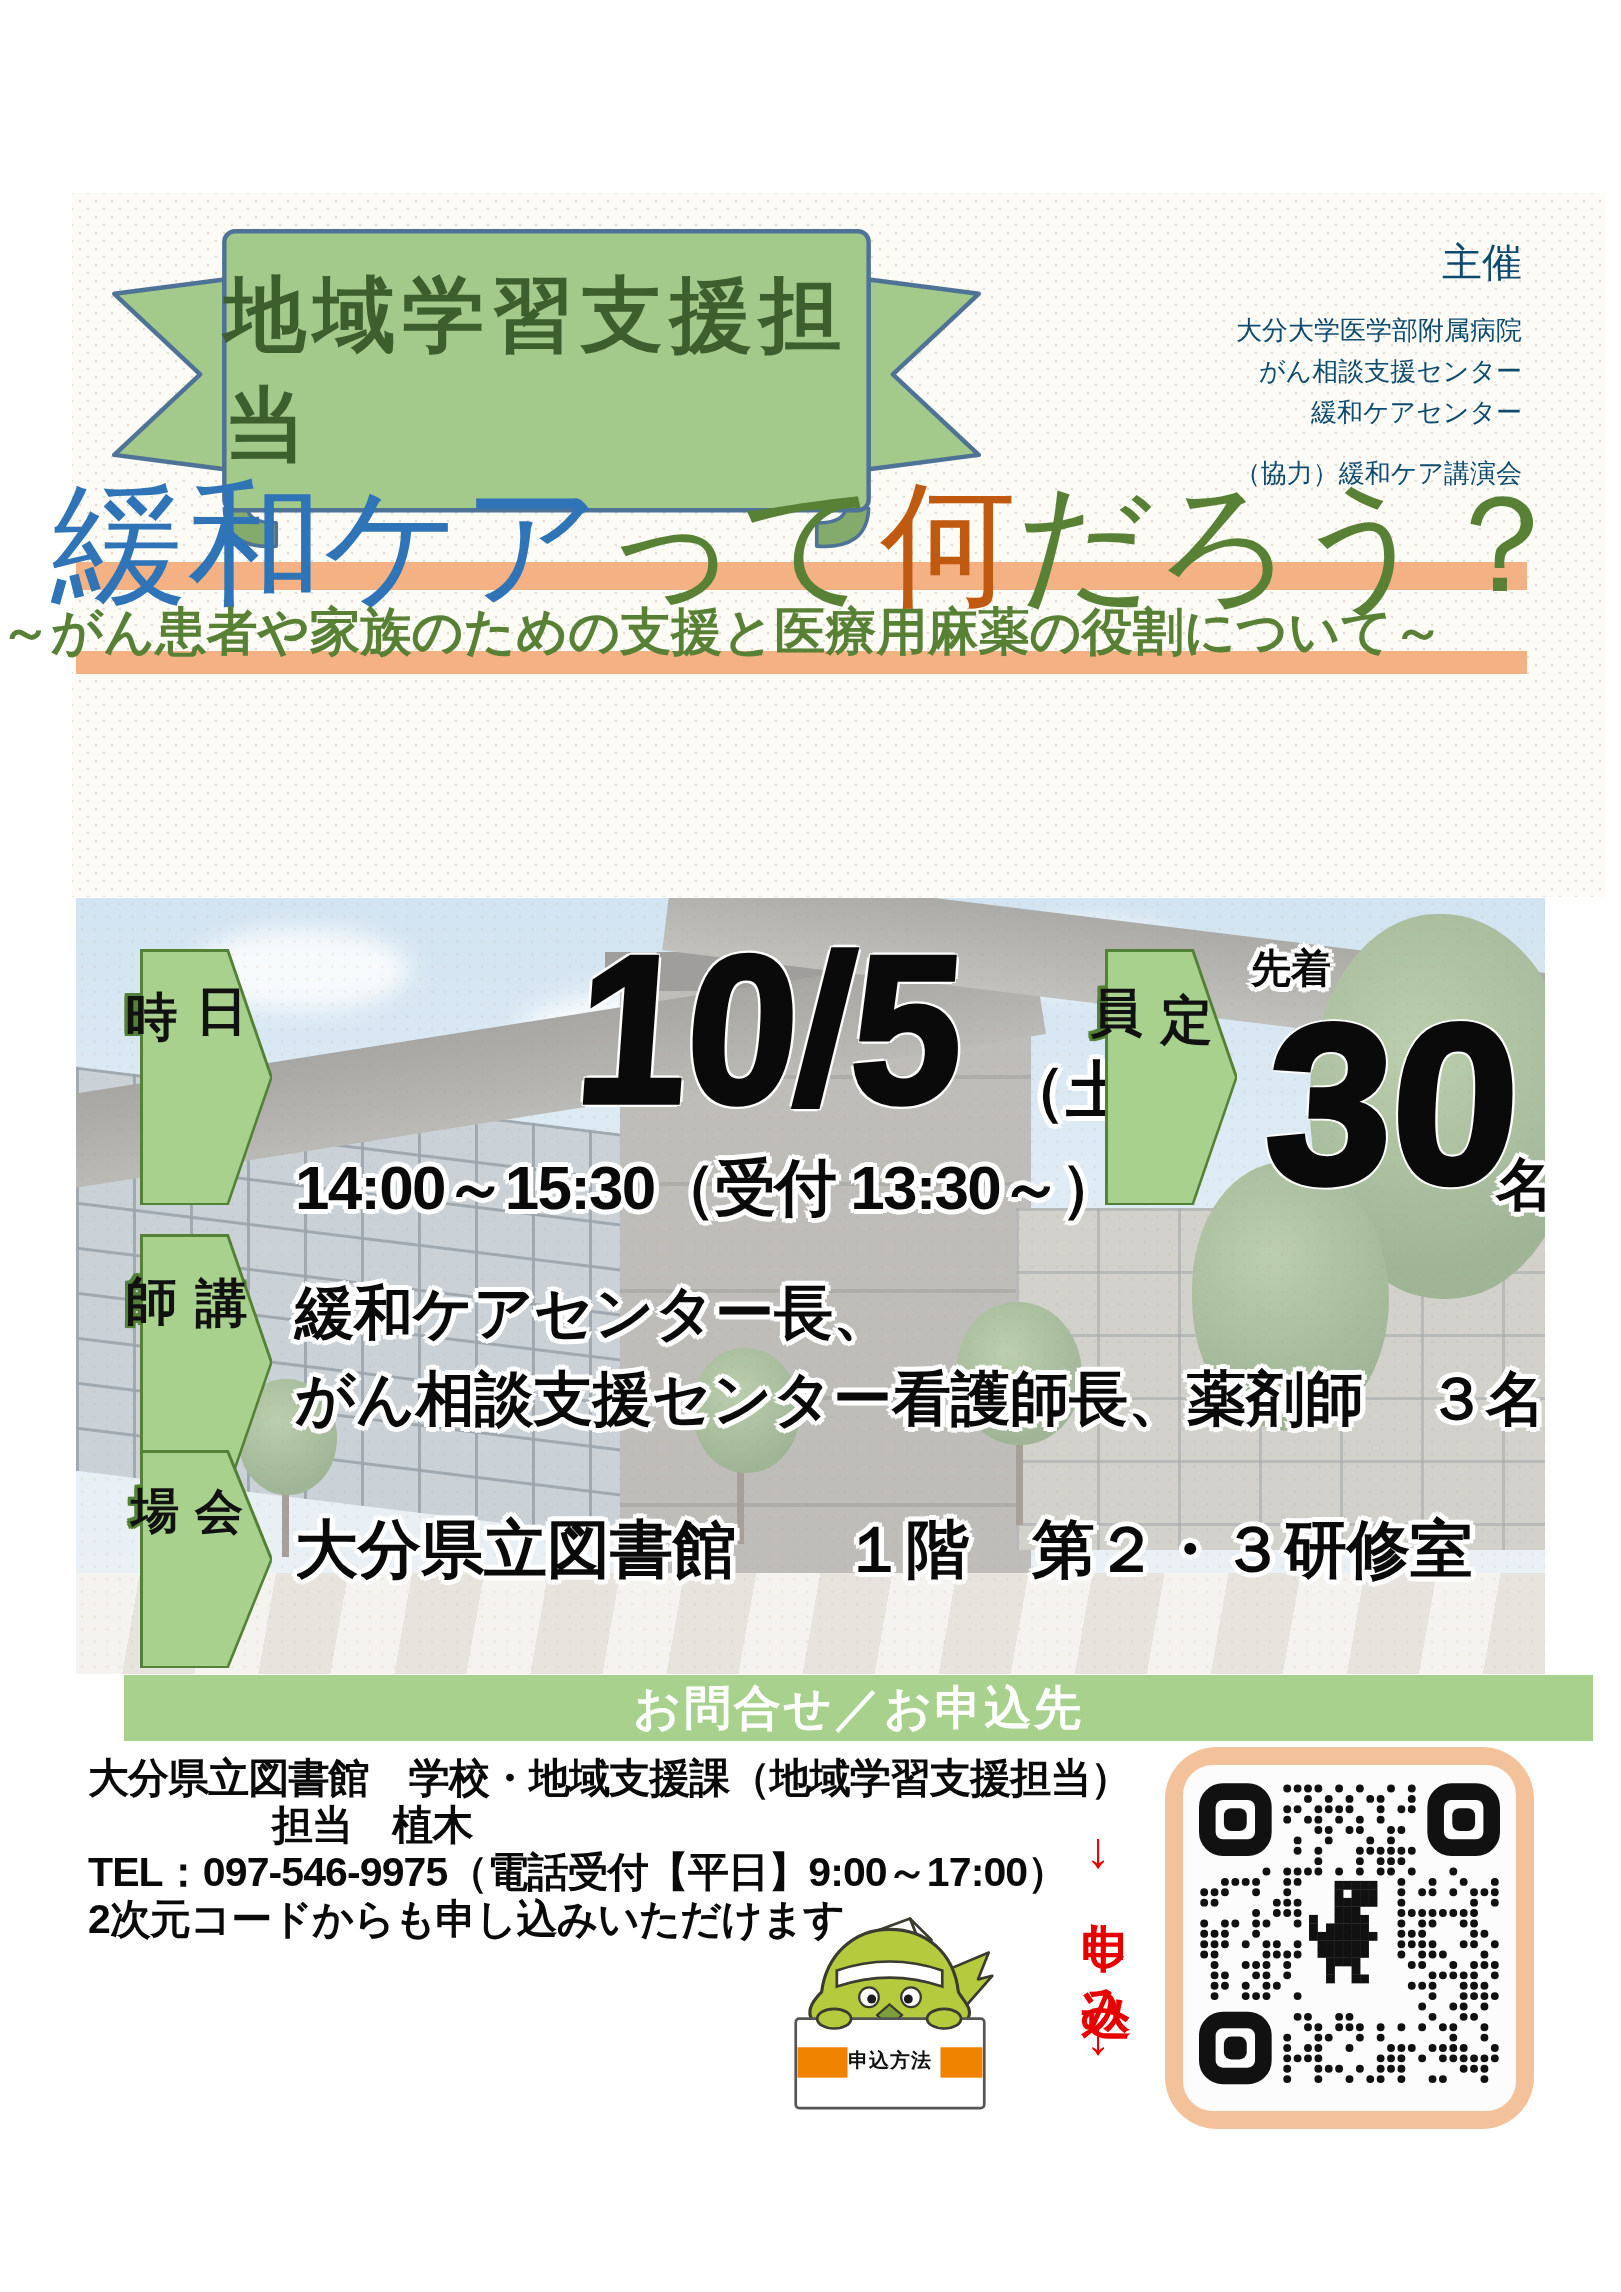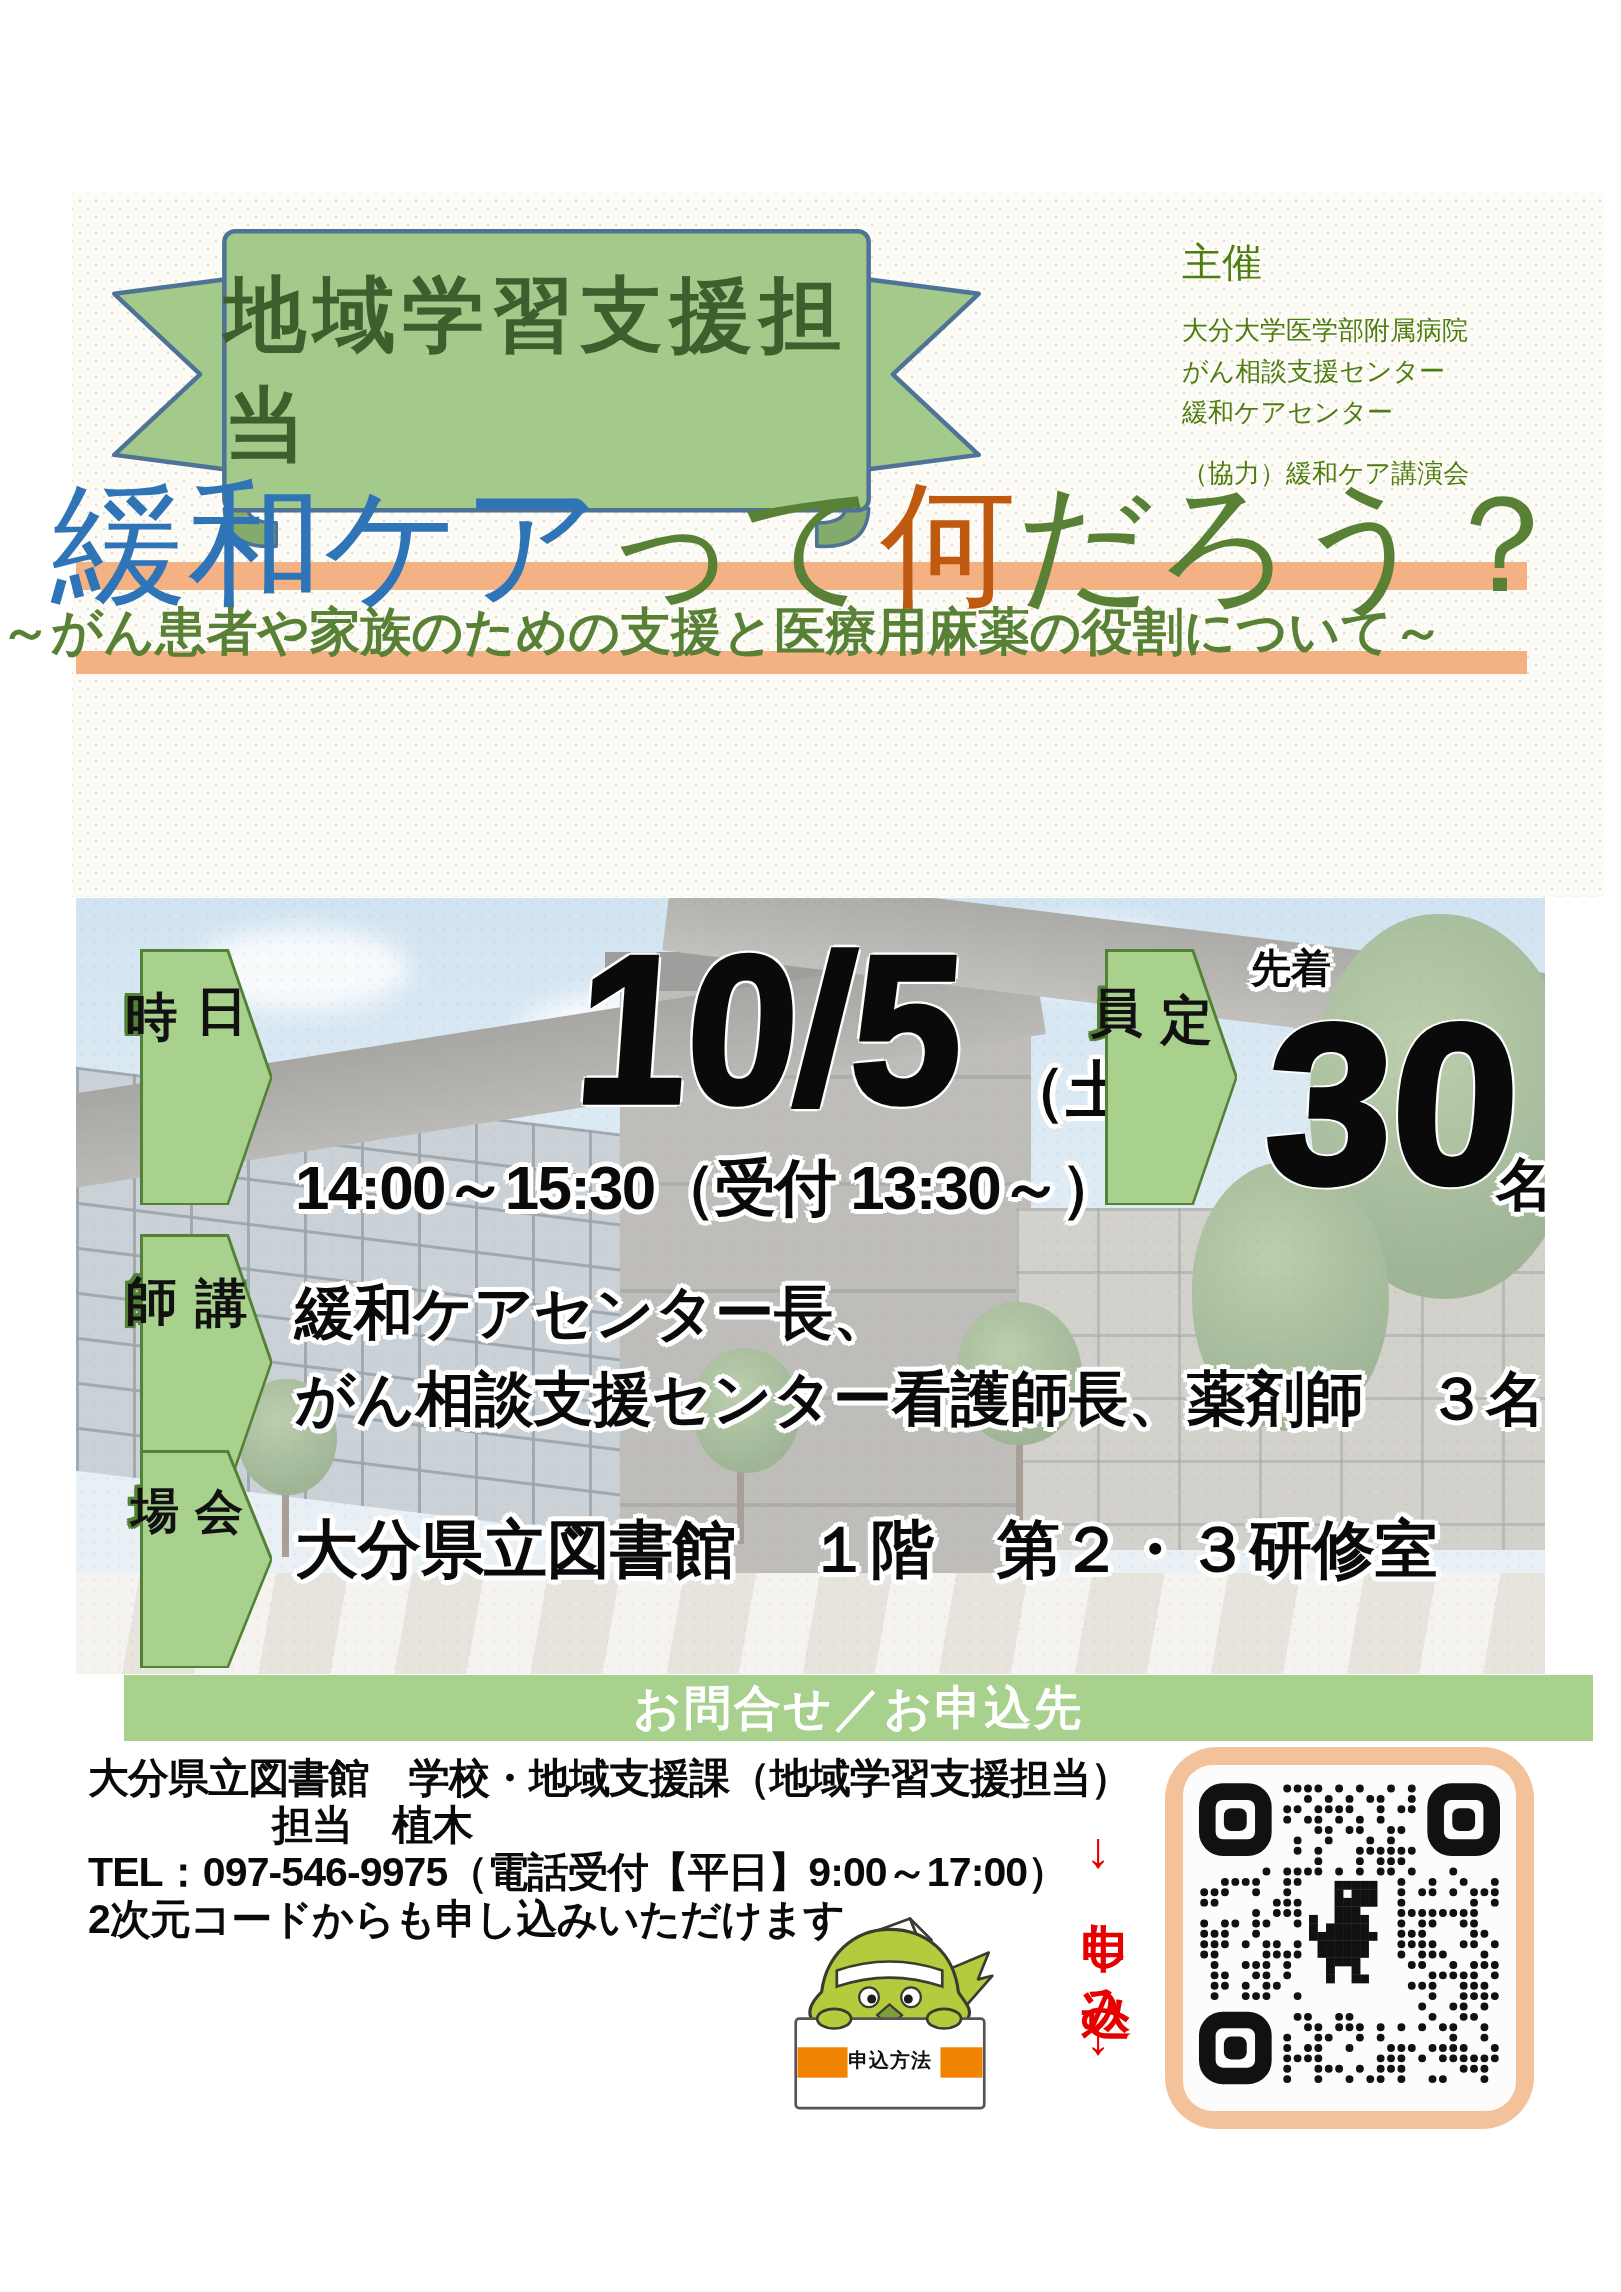--- a/index.html
+++ b/index.html
@@ -25,21 +25,21 @@
   
   .ribbon{left:112px;top:224px;width:869px;height:349px;}
   .ribbon svg{position:absolute;left:0;top:0;}
   .ribbon-text{
     position:absolute;left:112px;top:9px;width:645px;height:276px;
     display:flex;align-items:center;justify-content:center;
     font-size:82px;font-weight:600;color:#3d5f2e;letter-spacing:7.2px;
   }
 
   
-  .organizer{left:1182px;top:235px;width:340px;text-align:left;color:#4d7c0f;}
+  .organizer{left:1182px;top:235px;width:340px;text-align:right;color:#0c4a6e;}
   .organizer .head{font-size:40px;margin-bottom:19.7px;}
   .organizer .line{font-size:26px;line-height:41px;}
   .organizer .coop{font-size:26px;margin-top:23px;}
 
   
   .hl-bar1{left:76px;top:562px;width:1451px;height:28px;background:#f4b183;}
   .hl-bar2{left:76px;top:651px;width:1451px;height:23px;background:#f4b183;}
   .headline{left:0;top:473px;width:1621px;text-align:center;font-size:136px;line-height:1.05;font-weight:500;white-space:nowrap;}
   .t-blue{color:#2e74b6;}
   .t-green{color:#588135;}
@@ -226,21 +226,21 @@
     <div class="ink halo lectline" style="left:219px;top:376px;">緩和ケアセンター長、</div>
     <div class="ink halo lectline" style="left:219px;top:462px;">
       <span>がん相談支援センター看護師長、薬剤師</span><span style="margin-left:63px;">３名</span>
     </div>
 
     <div class="tag-wrap" style="left:67px;top:555px;">
       <div class="tag" style="left:0;top:0;height:213px;"></div>
       <div class="tag-label" style="font-size:48px;">会場</div>
     </div>
     <div class="ink halo venueline" style="left:219px;top:609px;">
-      <span>大分県立図書館</span><span style="margin-left:72px;">１階　第２・３研修室</span>
+      <span>大分県立図書館</span><span style="margin-left:107px;">１階　第２・３研修室</span>
     </div>
   </div>
 
   <div class="abs contact-bar">
     <span>お問合せ／お申込先</span>
   </div>
 
   <div class="abs contact">
     <div class="cl">大分県立図書館　学校・地域支援課（地域学習支援担当）</div>
     <div class="cl indent">担当　植木</div>

